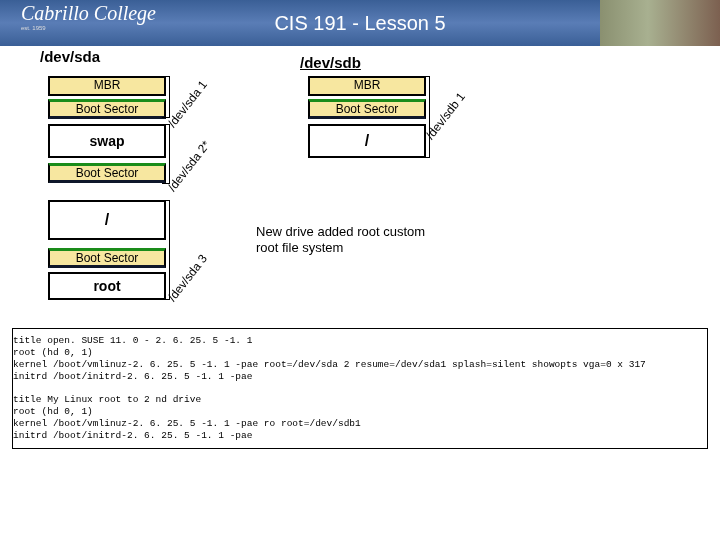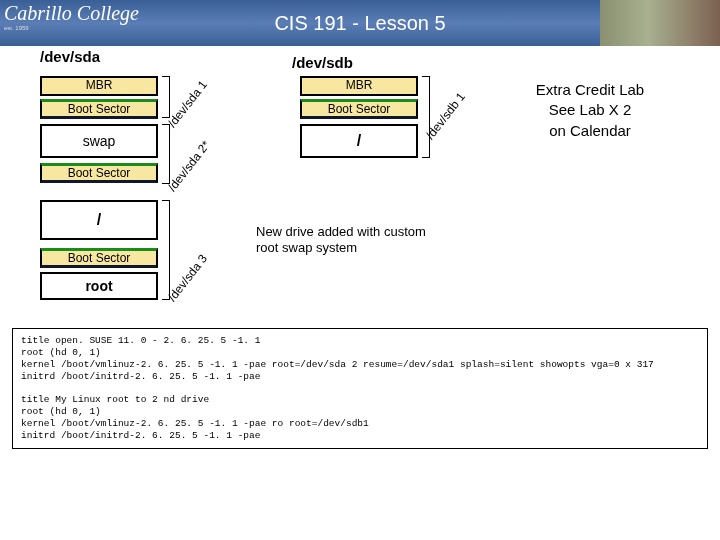--- a/index.html
+++ b/index.html
@@ -1,32 +1,32 @@
 <!DOCTYPE html>
 <html><head>
 <meta charset="utf-8">
 <style>
   * { box-sizing: border-box; margin: 0; padding: 0; }
   body { width: 720px; height: 540px; font-family: Verdana, Arial, sans-serif; background: #fff; font-size: 12px; position: relative; }
   .header { height: 46px; background: linear-gradient(to bottom, #3a5f96 0%, #5a7db6 50%, #3a5f96 100%); position: relative; color: #fff; }
-  .logo { position: absolute; left: 4px; top: 2px; width: 160px; height: 40px; }
+  .logo { position: absolute; left: 21px; top: 2px; width: 160px; height: 40px; }
   .logo-text { font-family: 'Brush Script MT', cursive; font-size: 20px; font-style: italic; color: #fff; }
   .logo-sub { font-size: 6px; color: #ddd; }
   .title { text-align: center; font-size: 20px; line-height: 46px; font-weight: normal; }
   .photo-strip { position: absolute; right: 0; top: 0; width: 120px; height: 46px; background: linear-gradient(90deg, #8a9070 0%, #a8b090 40%, #7c6050 100%); }
 
   .dev-label { font-weight: bold; font-size: 15px; position: absolute; }
   .lbl-sda { left: 40px; top: 48px; }
-  .lbl-sdb { left: 292px; top: 54px; }
+  .lbl-sdb { left: 300px; top: 54px; text-decoration: underline; }
 
   
-  .box { border: 2px solid #000; text-align: center; font-size: 12px; position: absolute; background: #fff; }
+  .box { border: 2px solid #000; text-align: center; font-size: 12px; position: absolute; background: #fff; margin-left: 8px; }
   .mbr-a { left: 40px; top: 76px; width: 118px; height: 20px; background: #f7e7a0; }
   .bs-a1 { left: 40px; top: 99px; width: 118px; height: 20px; background: #f7e7a0; border-top-color: #1a7a1a; }
-  .swap-a { left: 40px; top: 124px; width: 118px; height: 34px; font-weight: normal; font-size: 14px; line-height: 30px; }
+  .swap-a { left: 40px; top: 124px; width: 118px; height: 34px; font-weight: bold; font-size: 14px; line-height: 30px; }
   .bs-a2 { left: 40px; top: 163px; width: 118px; height: 20px; background: #f7e7a0; }
   .slash-a { left: 40px; top: 200px; width: 118px; height: 40px; font-weight: bold; font-size: 16px; line-height: 36px; }
   .bs-a3 { left: 40px; top: 248px; width: 118px; height: 20px; background: #f7e7a0; }
   .home-a { left: 40px; top: 272px; width: 118px; height: 28px; font-weight: bold; font-size: 14px; line-height: 24px; }
 
   .green-top { border-top: 3px solid #1a8c1a; }
   .green-bot { border-bottom: 3px solid #0f172a; }
 
   
   .mbr-b { left: 300px; top: 76px; width: 118px; height: 20px; background: #f7e7a0; }
@@ -45,21 +45,21 @@
   .br1 { left: 162px; top: 76px; width: 8px; height: 42px; border-top:1px solid #000; border-bottom:1px solid #000;}
   .br2 { left: 162px; top: 124px; width: 8px; height: 60px; border-top:1px solid #000; border-bottom:1px solid #000;}
   .br3 { left: 162px; top: 200px; width: 8px; height: 100px; border-top:1px solid #000; border-bottom:1px solid #000;}
   .brb { left: 422px; top: 76px; width: 8px; height: 82px; border-top:1px solid #000; border-bottom:1px solid #000;}
 
   .note-box { position: absolute; left: 256px; top: 224px; width: 170px; font-size: 13px; line-height: 1.25; }
 
   .side-text { position: absolute; left: 490px; top: 80px; width: 200px; font-size: 15px; text-align: center; line-height: 1.35; }
   .side-text .ec { margin-bottom: 14px; }
 
-  .code-box { position: absolute; left: 12px; top: 328px; width: 696px; border: 1px solid #000; padding: 6px 8px; font-family: "Courier New", monospace; font-size: 9.5px; line-height: 1.25; white-space: pre; overflow: hidden; }
+  .code-box { position: absolute; left: 12px; top: 328px; width: 696px; border: 1px solid #000; padding: 6px 0; font-family: "Courier New", monospace; font-size: 9.5px; line-height: 1.25; white-space: pre; overflow: hidden; }
 </style>
 </head>
 <body>
 
 <div class="header">
   <div class="logo">
     <div class="logo-text">Cabrillo College</div>
     <div class="logo-sub">est. 1959</div>
   </div>
   <div class="title">CIS 191 - Lesson 5</div>
@@ -84,26 +84,23 @@
 <div class="box mbr-b">MBR</div>
 <div class="box bs-b green-top green-bot">Boot Sector</div>
 <div class="box slash-b">/</div>
 <div class="brace brb"></div>
 
 <div class="devpath dp1">/dev/sda 1</div>
 <div class="devpath dp2">/dev/sda 2*</div>
 <div class="devpath dp3">/dev/sda 3</div>
 <div class="devpath dpb">/dev/sdb 1</div>
 
-<div class="note-box">New drive added with custom root swap system</div>
+<div class="note-box">New drive added root custom root file system</div>
 
 <div class="side-text">
-  <div class="ec" style="white-space:pre-line;">Extra Credit Lab
-See Lab X 2
-on Calendar</div>
 </div>
 
 <div class="code-box">title open. SUSE 11. 0 - 2. 6. 25. 5 -1. 1
 root (hd 0, 1)
 kernel /boot/vmlinuz-2. 6. 25. 5 -1. 1 -pae root=/dev/sda 2 resume=/dev/sda1 splash=silent showopts vga=0 x 317
 initrd /boot/initrd-2. 6. 25. 5 -1. 1 -pae
 
 title My Linux root to 2 nd drive
 root (hd 0, 1)
 kernel /boot/vmlinuz-2. 6. 25. 5 -1. 1 -pae ro root=/dev/sdb1

